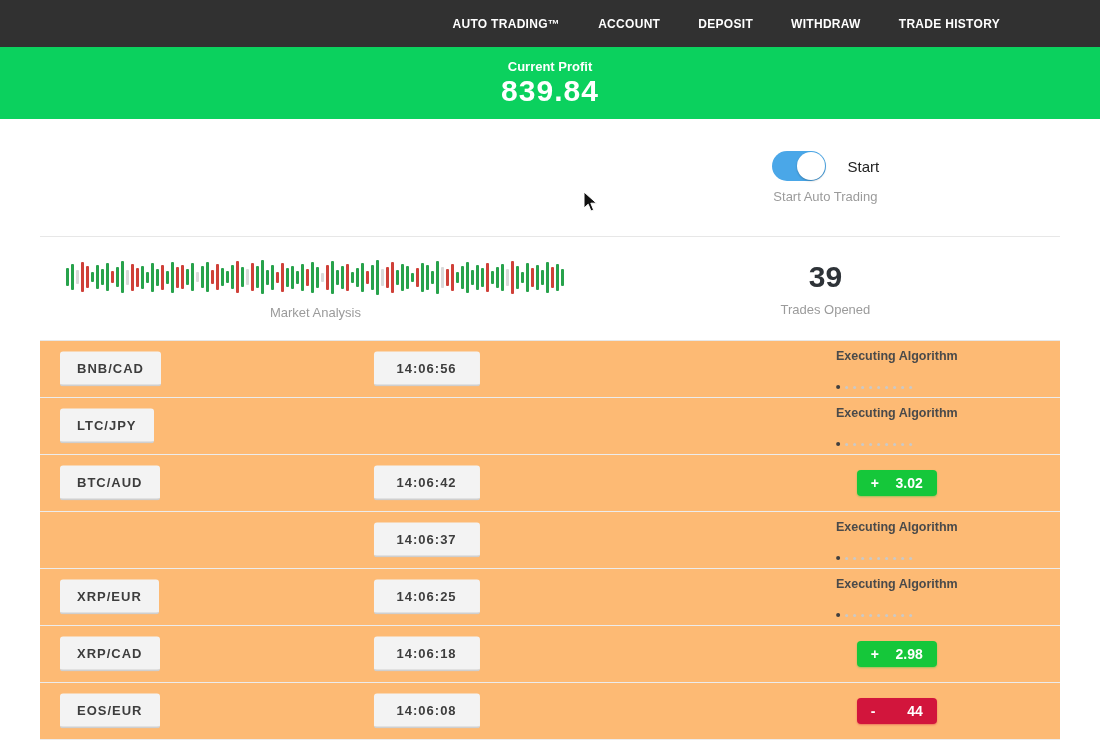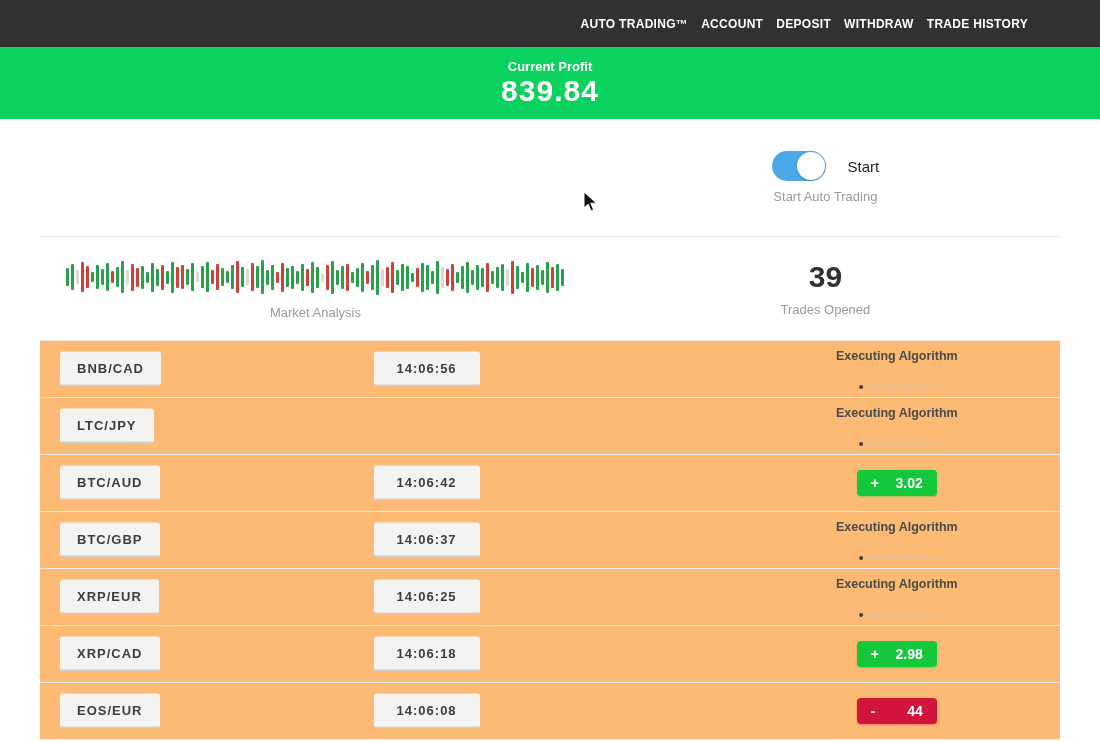--- a/index.html
+++ b/index.html
@@ -1,21 +1,21 @@
 <!DOCTYPE html>
 <html><head>
 <meta charset="utf-8">
 <style>
   * { margin:0; padding:0; box-sizing:border-box; }
   html,body { width:1100px; height:742px; overflow:hidden; background:#fff;
               font-family:"Liberation Sans", sans-serif; }
 
   
   .navbar { height:47px; background:#313131; display:flex; align-items:center;
-            justify-content:flex-end; padding-right:72px; gap:13px; }
+            justify-content:flex-end; padding-right:100px; gap:38px; }
   .nav-item { color:#fff; font-size:12px; font-weight:bold; letter-spacing:.3px;
               cursor:pointer; white-space:nowrap; }
 
   
   .banner { height:72px; background:#0bd15e; color:#fff; display:flex;
             flex-direction:column; align-items:center; justify-content:center; }
   .banner-label { font-size:13px; font-weight:bold; margin-bottom:0; }
   .banner-value { font-size:30px; font-weight:bold; letter-spacing:1px; }
 
   
@@ -50,21 +50,21 @@
   .trade-row { position:relative; height:57px; border-bottom:1px solid #ececec;
                background:#fdba74; }
   .pill { position:absolute; top:50%; transform:translateY(-50%);
           background:#f3f3f3; border-bottom:2px solid #cfcfcf; border-radius:3px;
           font-size:13px; font-weight:bold; letter-spacing:1px; color:#3d3d3d;
           padding:9px 17px; white-space:nowrap; }
   .pair-pill { left:20px; }
   .time-pill { left:37.9%; transform:translate(-50%,-50%); padding:9px 23px; }
 
   .status-exec { position:absolute; left:84%; top:50%; transform:translate(-50%,-50%);
-                 display:flex; flex-direction:column; align-items:center; gap:22px; }
+                 display:flex; flex-direction:column; gap:22px; }
   .exec-label { font-size:12.5px; font-weight:bold; color:#4a4a4a; white-space:nowrap; }
   .dots { display:flex; gap:5px; align-items:center; }
   .dots i { width:3px; height:3px; border-radius:50%; background:#c9c9c9; display:block; }
   .dots i:first-child { background:#3f3f3f; width:4px; height:4px; }
 
   .badge { position:absolute; left:84%; top:50%; transform:translate(-50%,-50%);
            width:80px; display:flex; justify-content:space-between; align-items:center;
            padding:5px 14px; border-radius:4px; color:#fff;
            font-size:14px; font-weight:bold; }
   .badge.profit { background:#15c73a; box-shadow:0 1px 2px rgba(21,199,58,.4); }
@@ -259,21 +259,20 @@
     <span class="pill pair-pill">BTC/AUD</span>
     <span class="pill time-pill">14:06:42</span>
 
     <div class="badge profit">
       <span>+</span>
       <span>3.02</span>
     </div>
   </div>
 
   <div class="trade-row">
-    <span class="pill pair-pill">BTC/GBP</span>
     <span class="pill time-pill">14:06:37</span>
     <div class="status-exec">
       <span class="exec-label">Executing Algorithm</span>
       <div class="dots">
           <i></i>
           <i></i>
           <i></i>
           <i></i>
           <i></i>
           <i></i>

